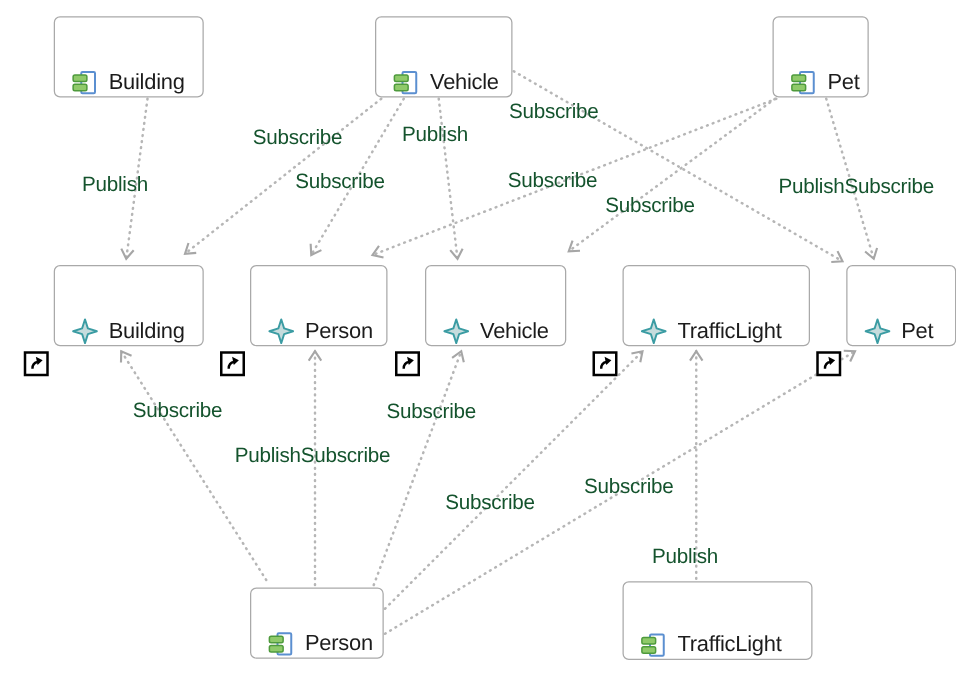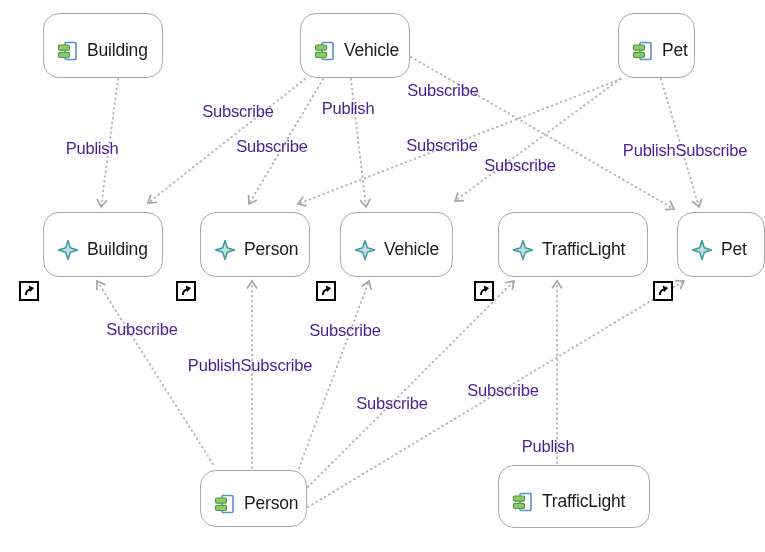--- a/index.html
+++ b/index.html
@@ -1,25 +1,25 @@
 <!DOCTYPE html>
 <html><head>
 <meta charset="utf-8">
 <style>
   html,body{margin:0;padding:0;background:#ffffff;}
   body{width:765px;height:552px;font-family:"Liberation Sans","DejaVu Sans",sans-serif;}
   #cv{position:relative;width:765px;height:552px;overflow:hidden;background:#fff;}
   #edges{position:absolute;left:0;top:0;}
   .edge{stroke:#b6b6b6;stroke-width:2;stroke-dasharray:0.6 4.3;stroke-linecap:round;fill:none;}
-  .node{position:absolute;background:#fff;border:1.6px solid #a9a9a9;border-radius:16px;
-        box-sizing:border-box;display:flex;align-items:center;gap:8px;
+  .node{position:absolute;background:#fff;border:1.6px solid #a9a9a9;border-radius:5px;
+        box-sizing:border-box;display:flex;align-items:flex-end;gap:8px;
         padding:10px 4px 0 13px;}
   .icon svg{width:22px;height:22px;display:block;}
   .nlabel{font-size:17.5px;line-height:23px;color:#1c1c1c;letter-spacing:-0.2px;white-space:nowrap;}
-  .edge-label{position:absolute;transform:translate(-50%,-50%);font-size:16.5px;color:#4c1d95;
+  .edge-label{position:absolute;transform:translate(-50%,-50%);font-size:16.5px;color:#14532d;
               letter-spacing:-0.2px;white-space:nowrap;}
   .deco{position:absolute;width:20px;height:20px;box-sizing:border-box;border:2px solid #000;
         background:#fff;}
   .deco svg{width:100%;height:100%;display:block;}
 </style>
 </head>
 <body>
 
 <div id="cv">
   <svg id="edges" width="765" height="552">

